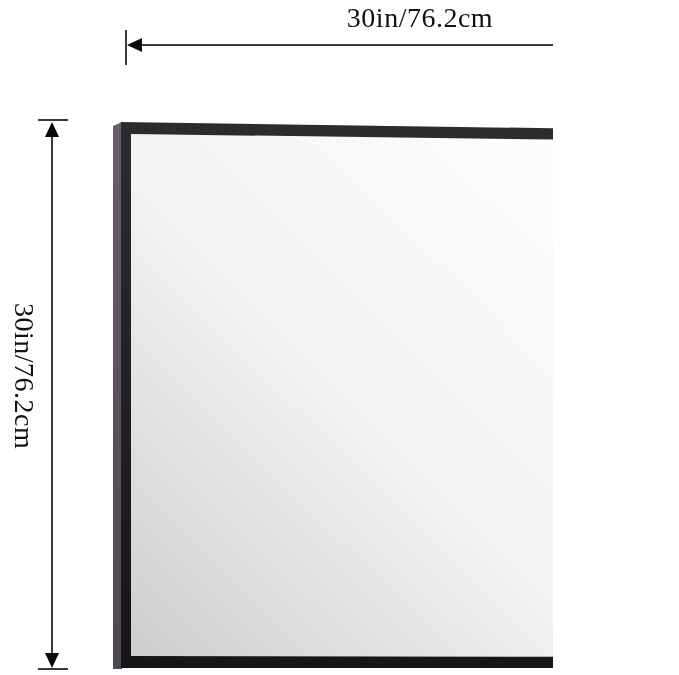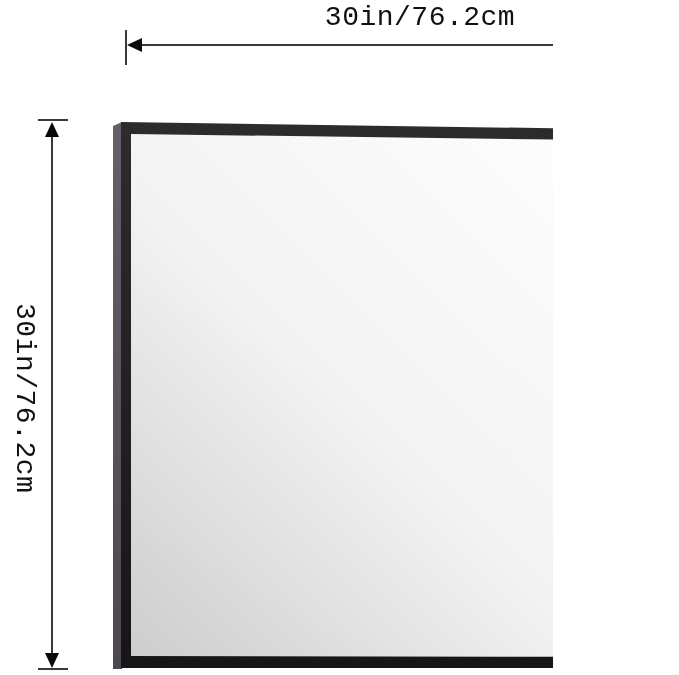--- a/index.html
+++ b/index.html
@@ -2,21 +2,21 @@
 <html><head>
 <meta charset="utf-8">
 <style>
   html, body { margin: 0; padding: 0; }
   .canvas {
     position: relative;
     width: 553px;
     height: 675px;
     background: #ffffff;
     overflow: hidden;
-    font-family: Liberation Mono, monospace;
+    font-family: Liberation Serif, serif;
   }
   .art {
     position: absolute;
     left: 0; top: 0;
     width: 679px; height: 675px;
     display: block;
   }
   .label-h {
     position: absolute;
     left: 420px;

